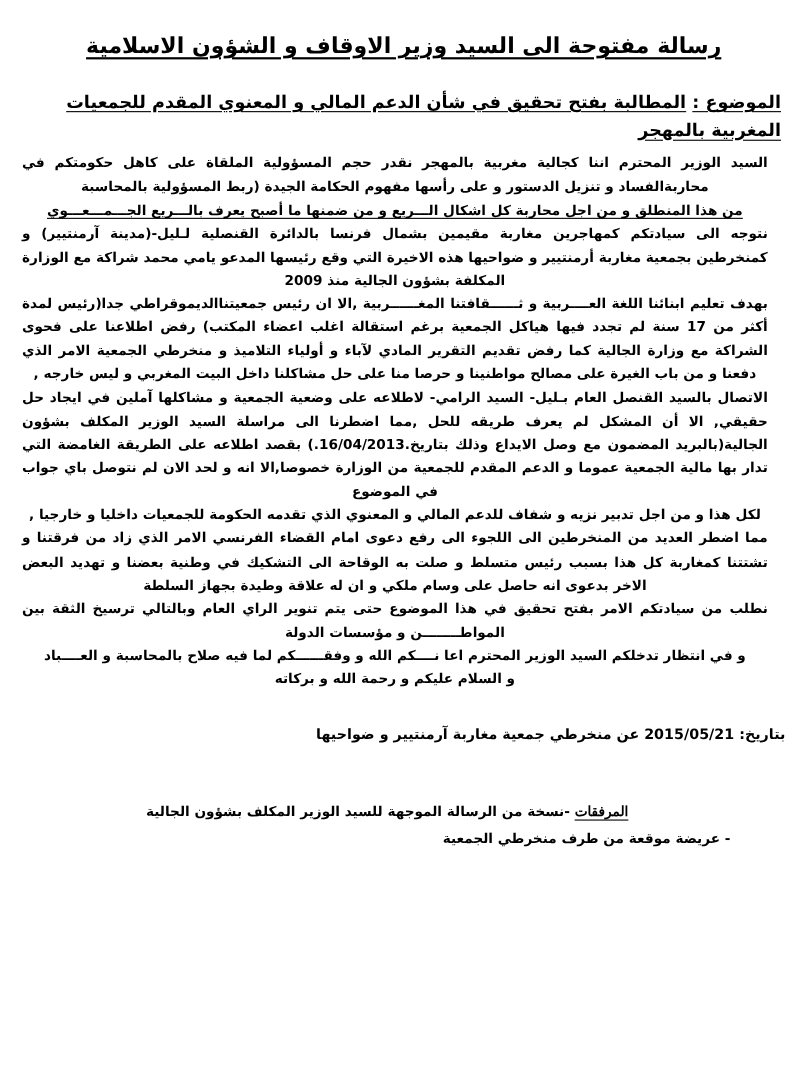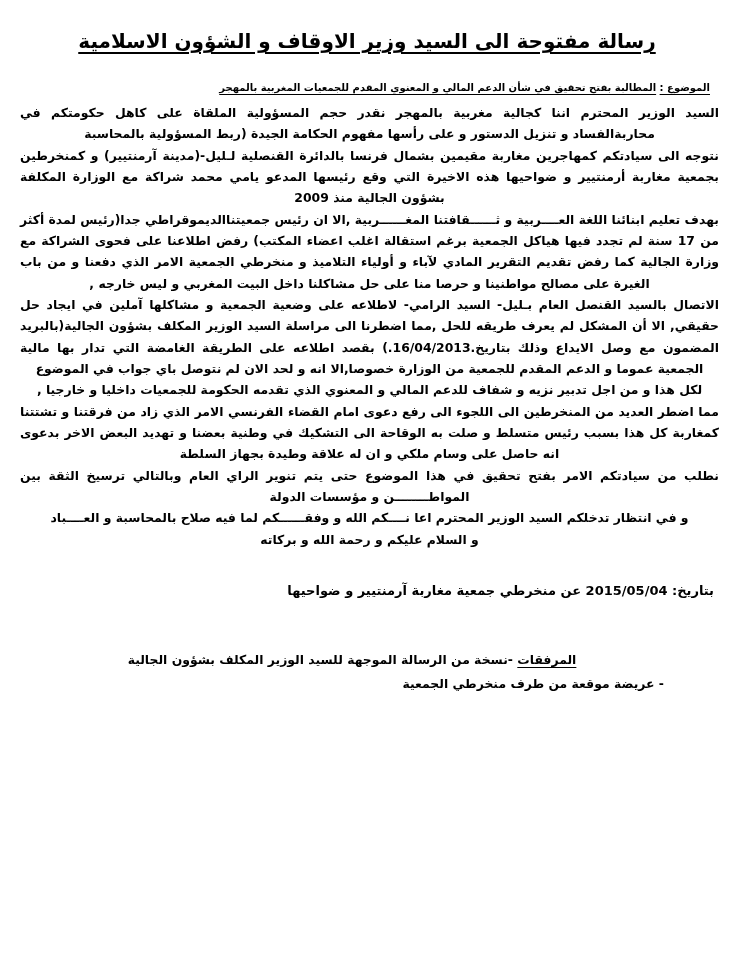--- a/index.html
+++ b/index.html
@@ -31,31 +31,31 @@
     margin: 26px 0 0 0;
     padding: 0 60px;
     line-height: 1.5;
   }
   .doc-title .u {
     text-decoration: underline;
     text-underline-offset: 4px;
   }
   .subject-line {
     margin: 24px 24px 4px 24px;
-    font-size: 10px;
+    font-size: 16px;
     font-weight: bold;
     text-align: right;
     line-height: 1.6;
   }
   .subject-line .u {
     text-decoration: underline;
     text-underline-offset: 3px;
   }
   .body-block {
-    margin: 6px 15px 0 20px;
+    margin: 6px 36px 0 20px;
     font-size: 12.4px;
     font-weight: bold;
     line-height: 1.72;
     text-align: justify;
     text-align-last: right;
   }
   .para {
     margin: 0 0 0 0;
     text-align: justify;
     text-align-last: right;
@@ -80,20 +80,21 @@
     font-size: 12.4px;
     font-weight: bold;
     line-height: 1.9;
   }
   .attach-head {
     text-align: center;
   }
   .attach-head .u {
     text-decoration: underline;
     text-underline-offset: 3px;
+    font-family: Liberation Serif, serif;
   }
   .attach-item {
     text-align: right;
   }
 </style>
 </head>
 <body>
 
 <div class="page">
 
@@ -103,41 +104,44 @@
 
   <div class="subject-line">
     <span class="u">الموضوع :</span>
     <span class="u">المطالبة بفتح تحقيق في شأن الدعم المالي و المعنوي المقدم للجمعيات المغربية بالمهجر</span>
   </div>
 
   <div class="body-block">
 
     <p class="para center-last">السيد الوزير المحترم  اننا كجالية مغربية بالمهجر نقدر حجم المسؤولية الملقاة على كاهل  حكومتكم في محاربةالفساد و تنزيل الدستور و على رأسها مفهوم الحكامة الجيدة  (ربط المسؤولية بالمحاسبة</p>
 
+    <p class="para center-last">
+      <span class="u">من هذا المنطلق و من اجل محاربة كل اشكال الـــريع و من ضمنها ما أصبح يعرف بالـــريع الجـــمـــعـــوي</span>
+    </p>
 
     <p class="para center-last">نتوجه الى سيادتكم كمهاجرين مغاربة مقيمين بشمال فرنسا بالدائرة القنصلية لـليل-(مدينة آرمنتيير) و كمنخرطين بجمعية مغاربة أرمنتيير و ضواحيها  هذه الاخيرة التي وقع رئيسها المدعو  يامي محمد  شراكة مع الوزارة المكلفة بشؤون الجالية منذ 2009</p>
 
     <p class="para center-last">بهدف تعليم ابنائنا اللغة العــــربية و ثــــــقافتنا المغــــــربية ,الا ان رئيس جمعيتناالديموقراطي جدا(رئيس لمدة أكثر من 17 سنة لم تجدد فيها  هياكل الجمعية برغم استقالة اغلب اعضاء المكتب) رفض اطلاعنا على فحوى الشراكة  مع وزارة الجالية كما رفض تقديم التقرير المادي لآباء و أولياء التلاميذ و منخرطي الجمعية  الامر الذي دفعنا و من باب الغيرة على مصالح مواطنينا و حرصا منا على حل مشاكلنا داخل البيت المغربي و ليس خارجه ,</p>
 
     <p class="para center-last">الاتصال بالسيد القنصل العام بـليل- السيد الرامي-  لاطلاعه على  وضعية الجمعية و مشاكلها آملين في ايجاد حل حقيقي, الا أن المشكل لم يعرف طريقه للحل ,مما اضطرنا الى مراسلة السيد الوزير المكلف بشؤون الجالية(بالبريد المضمون مع وصل الايداع وذلك بتاريخ.16/04/2013.) بقصد اطلاعه على الطريقة الغامضة التي تدار بها مالية الجمعية عموما و الدعم المقدم للجمعية من الوزارة خصوصا,الا انه و لحد الان لم نتوصل باي  جواب في الموضوع</p>
 
     <p class="para center-last">لكل هذا و من اجل تدبير نزيه و شفاف للدعم المالي و المعنوي الذي تقدمه الحكومة  للجمعيات داخليا و خارجيا ,</p>
 
     <p class="para center-last">مما اضطر العديد من المنخرطين الى اللجوء الى رفع دعوى امام القضاء الفرنسي الامر الذي زاد من فرقتنا و تشتتنا كمغاربة  كل هذا بسبب رئيس متسلط و صلت به الوقاحة الى التشكيك في وطنية بعضنا و تهديد البعض الاخر بدعوى انه حاصل على وسام ملكي و ان له علاقة وطيدة بجهاز السلطة</p>
 
     <p class="para center-last">نطلب من سيادتكم الامر بفتح تحقيق في هذا الموضوع حتى يتم تنوير الراي العام وبالتالي  ترسيخ الثقة بين المواطــــــــن  و مؤسسات الدولة</p>
 
     <p class="para center-last">و في انتظار تدخلكم السيد الوزير المحترم اعا نــــكم الله و وفقــــــكم لما فيه صلاح بالمحاسبة و العــــباد</p>
 
     <p class="para center-last">و السلام عليكم و رحمة الله و بركاته</p>
 
   </div>
 
   <div class="sign-date">
-    <span>بتاريخ: 2015/05/04 عن منخرطي جمعية مغاربة آرمنتيير و ضواحيها</span>
+    <span>بتاريخ: 2015/05/21 عن منخرطي جمعية مغاربة آرمنتيير و ضواحيها</span>
   </div>
 
   <div class="attachments">
     <div class="attach-head">
       <span class="u">المرفقات</span>
       <span>-نسخة من الرسالة الموجهة للسيد الوزير المكلف بشؤون الجالية</span>
     </div>
     <div class="attach-item">
       <span>- عريضة موقعة من طرف منخرطي الجمعية</span>
     </div>

